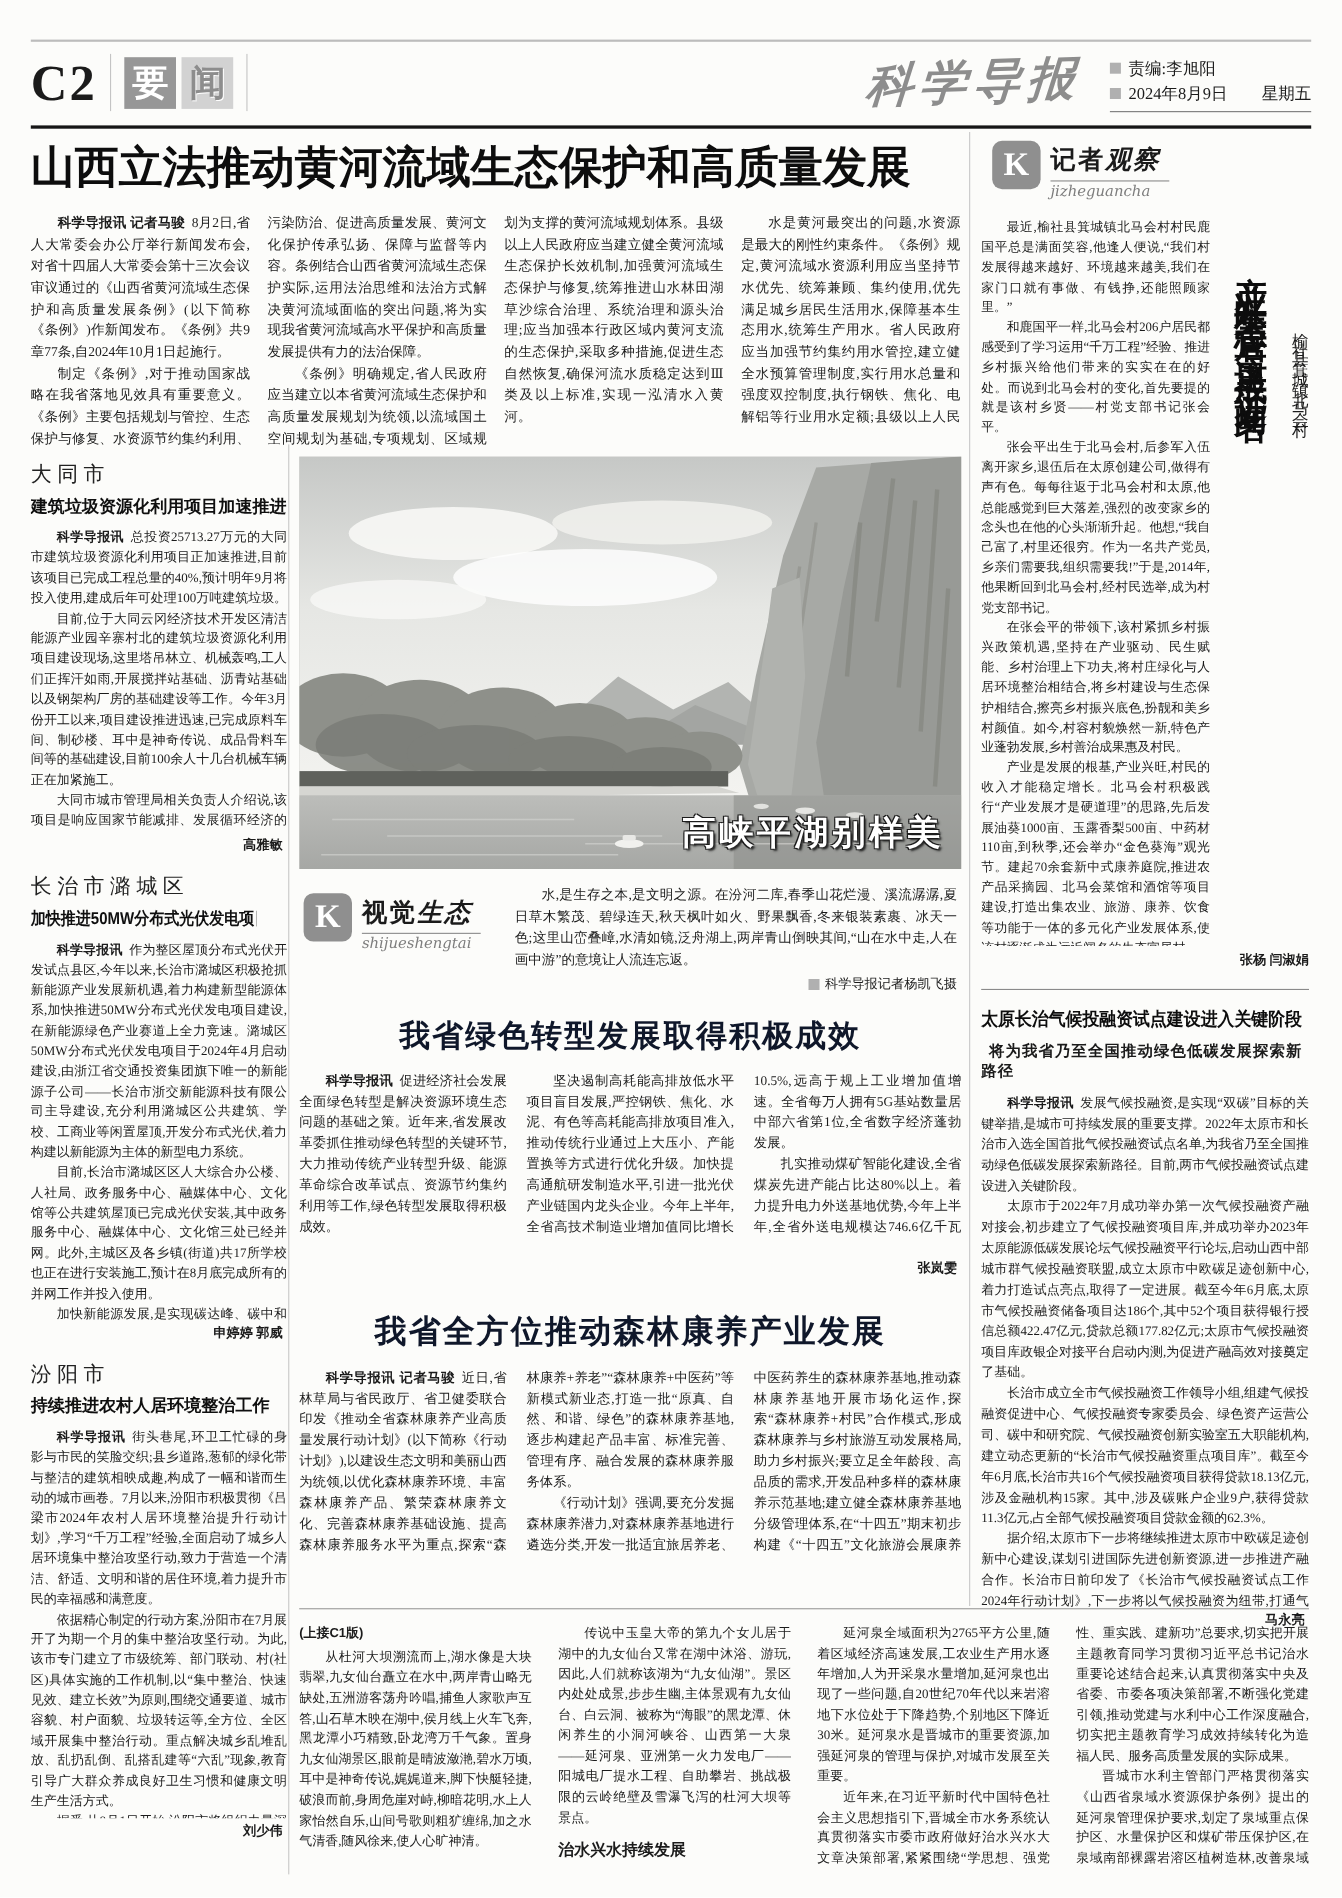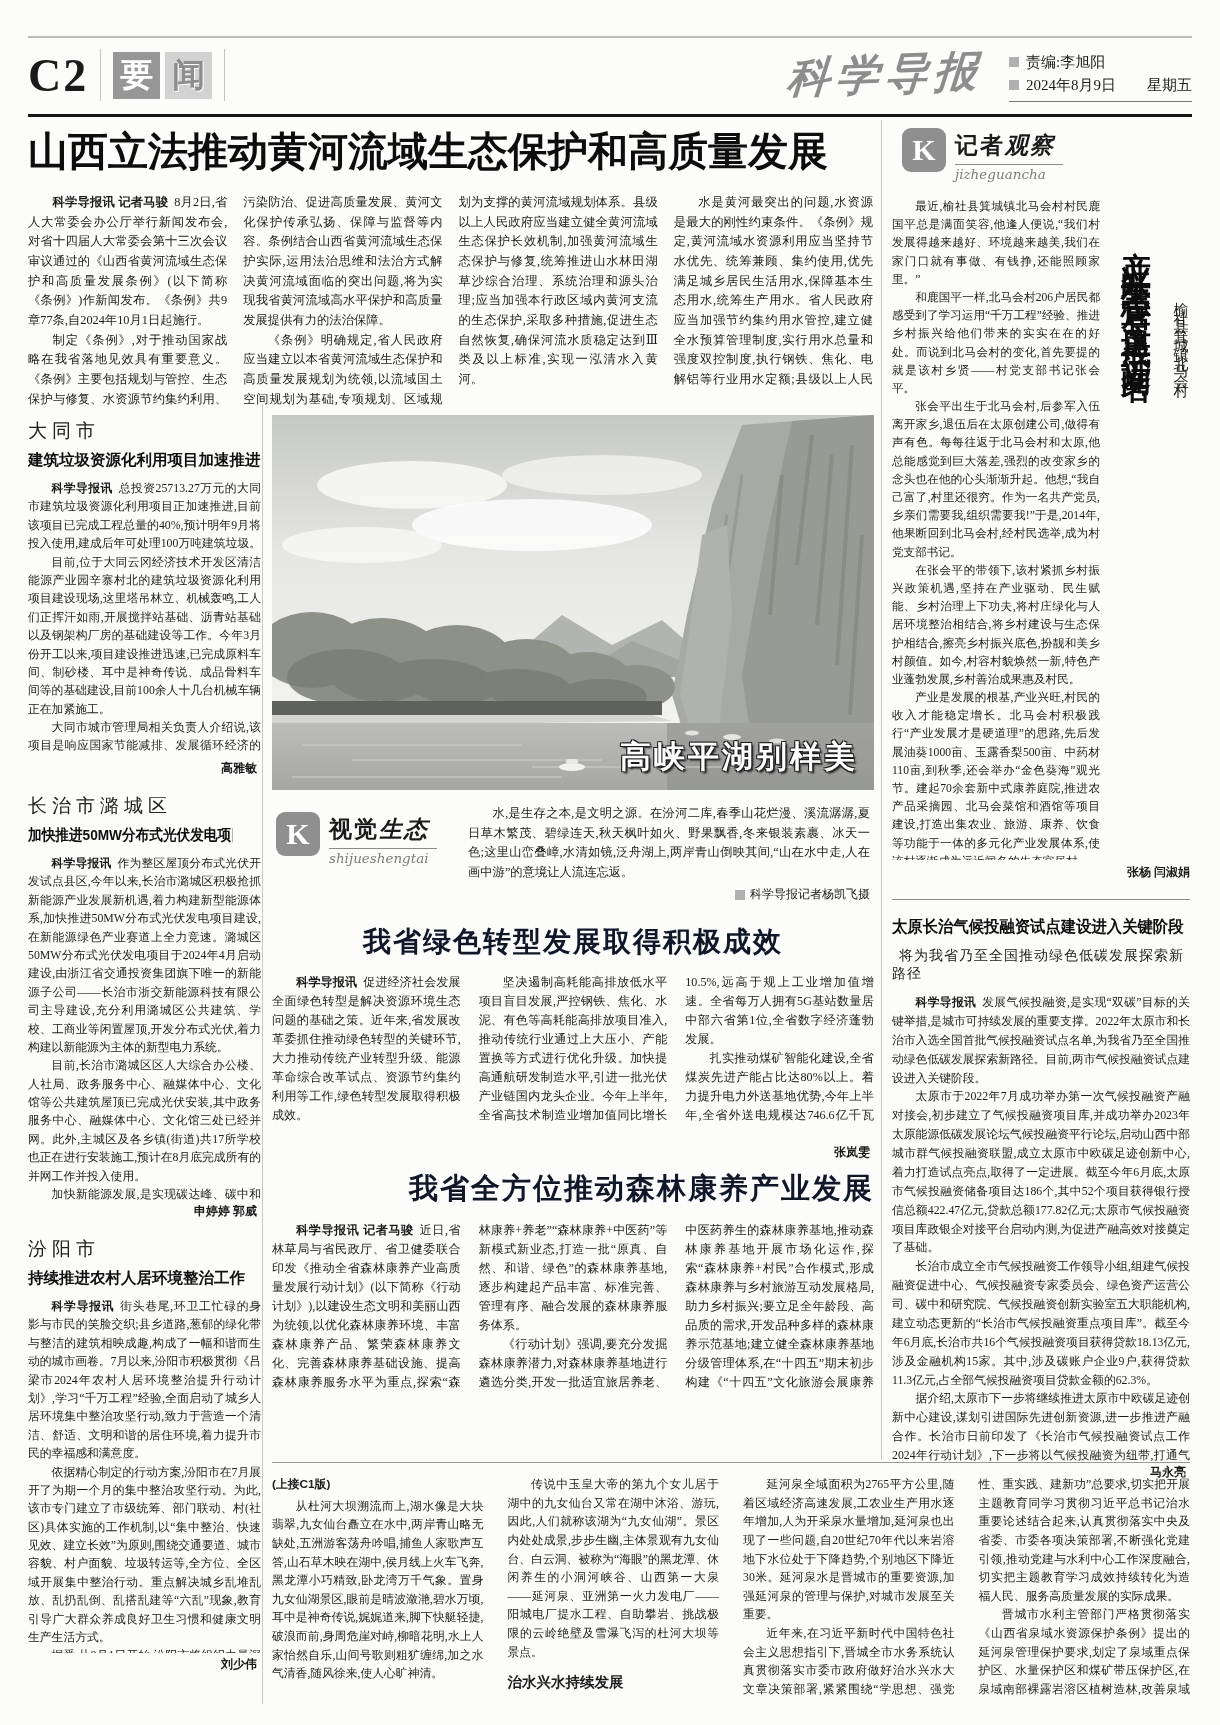--- a/index.html
+++ b/index.html
@@ -71,39 +71,39 @@
   .kline { border-top:1px solid #8a8a8a; width:108px; margin:3px 0 1px; }
   .kpinyin { font-family:"DejaVu Serif",serif; font-style:italic; color:#7d7d7d; font-size:13.5px; }
   .cap-text { flex:1; font-size:12.3px; line-height:1.6; text-align:justify; text-indent:2em; }
   .credit { text-align:right; font-size:12px; margin-top:3px; }
   .credit .sq { display:inline-block; vertical-align:middle; margin-right:5px; }
 
   .c-art { margin-top:4px; }
   .c-h { font-family:"Liberation Sans",sans-serif; font-weight:900; text-align:center;
          letter-spacing:2px; color:#0f172a; }
   .c-h1 { font-size:28px; margin:12px 0 12px; }
-  .c-h2 { font-size:29px; margin:8px 0 12px;text-align:right; }
+  .c-h2 { font-size:29px; margin:30px 0 12px; }
   .c-body { column-count:3; column-gap:18px; font-size:12.1px; line-height:1.58;
             text-align:justify; overflow:hidden; }
   .cb1 { height:168px; } .cb2 { height:182px; }
 
   
   .right-rail { position:absolute; left:892px; top:120px; width:298px; }
   .right-rail .krow { margin:8px 0 16px 10px; }
   .observer { display:flex; gap:10px; height:662px; overflow:hidden; }
   .ob-body { flex:1; font-size:11.6px; line-height:1.57; text-align:justify; overflow:hidden; }
   .ob-h { writing-mode:vertical-rl; font-family:"Liberation Sans",sans-serif; font-weight:900;
           font-size:30px; letter-spacing:7px; width:46px; padding-top:30px; color:#0d0d0d; flex:none; }
   .ob-k { writing-mode:vertical-rl; font-size:15px; letter-spacing:9px; width:24px;
           padding-top:92px; font-weight:500; flex:none; }
   .ob-byline { text-align:right; font-weight:700; font-size:12px; margin-top:4px; }
   .rdivider { border-top:1px solid #8a8a8a; margin:18px 0 16px; }
   .cl-h { font-family:"Liberation Sans",sans-serif; font-weight:900; font-size:16.5px;
           white-space:nowrap; transform:scaleX(0.93); transform-origin:left center; color:#0d0d0d; }
-  .cl-sub { font-size:14px; letter-spacing:1px; margin:9px 0 10px; font-weight:400; text-indent:0.5em; }
+  .cl-sub { font-size:14px; letter-spacing:1px; margin:9px 0 10px; font-weight:700; text-indent:0.5em; }
   .cl-body { font-size:11.8px; line-height:1.6; text-align:justify; height:468px; overflow:hidden; }
 
   
   .bottom-band { position:absolute; left:272px; top:1462px; width:918px; border-top:1px solid #9a9a9a;
                  padding-top:12px; height:244px; overflow:hidden; column-count:4; column-gap:24px;
                  font-size:11.8px; line-height:1.58; text-align:justify; }
   .cont-label { font-family:"Liberation Sans",sans-serif; font-weight:800; text-indent:0; margin-bottom:3px; }
   .subhead2 { font-family:"Liberation Sans",sans-serif; font-weight:800; font-size:14.5px;
               text-indent:0; margin:10px 0 6px; }
 </style>

